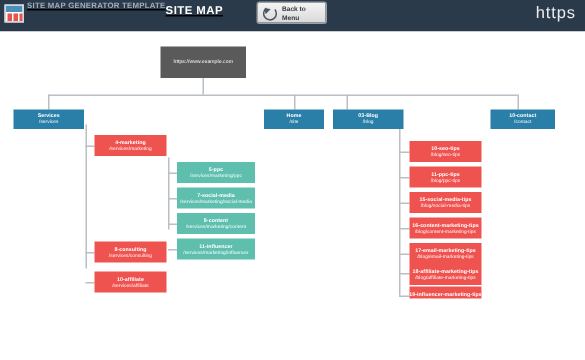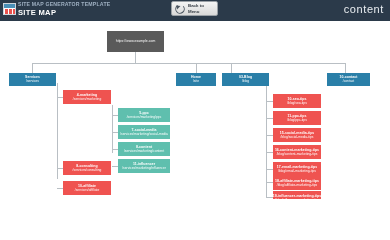--- a/index.html
+++ b/index.html
@@ -62,22 +62,23 @@
     gap: 1px;
   }
   .brand-icon .bi-cells i {
     display: block;
     width: 3px;
     height: 5px;
     background: #e8524f;
   }
   .brand-text {
     display: flex;
-    flex-direction: column;
+    flex-direction: row;
     line-height: 1;
+    text-decoration: underline;
   }
   .brand-sup {
     font-size: 5.2px;
     color: #9fb0c2;
     letter-spacing: 0.18px;
     font-weight: bold;
     white-space: nowrap;
     margin-top: 1px;
   }
   .brand-title {
@@ -221,21 +222,21 @@
     <svg class="mb-icon" viewBox="0 0 20 20">
       <circle cx="10" cy="10" r="8.5" fill="none" stroke="#4b5560" stroke-width="2" stroke-dasharray="40 14" transform="rotate(-40 10 10)"></circle>
       <polygon points="3,3 11,4 4,11" fill="#4b5560"></polygon>
     </svg>
     <span class="mb-label">
       <span>Back to</span><br>
       <span>Menu</span>
     </span>
   </div>
 
-  <div class="someka-logo">content</div>
+  <div class="someka-logo">https</div>
 
   <div class="header-underline"></div>
 </div>
 
 <div class="canvas">
 
   <div class="conn v" style="left:135px; top:31px; height:11px;"></div>
   <div class="conn h" style="left:32px; top:42px; width:313px;"></div>
 
   <div class="conn v" style="left:32px; top:42px; height:10px;"></div>

